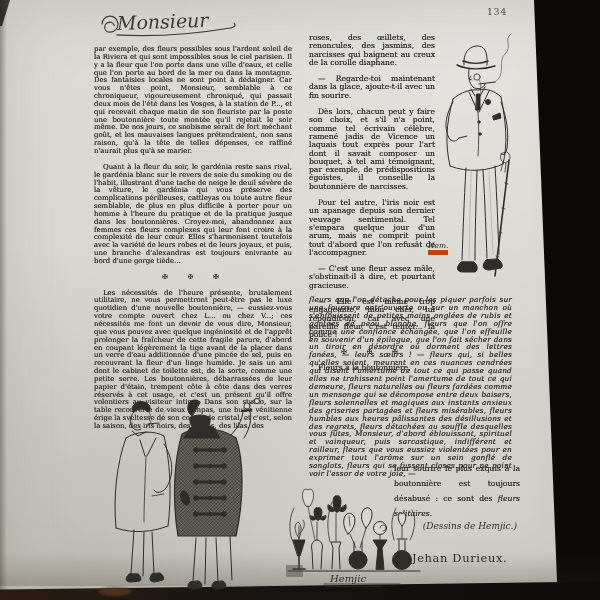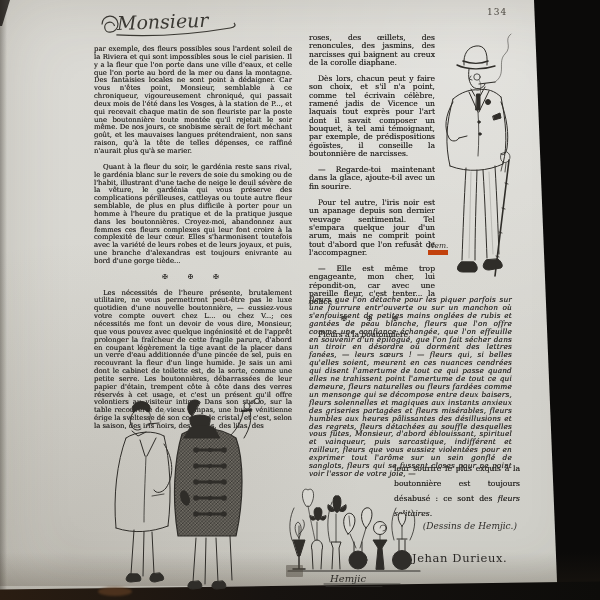--- a/index.html
+++ b/index.html
@@ -77,23 +77,24 @@
 
   <div class="txt col-left">
     <p>par exemple, des fleurs possibles sous l'ardent soleil de la Riviera et qui sont impossibles sous le ciel parisien. Il y a la fleur que l'on porte dans une ville d'eaux, et celle que l'on porte au bord de la mer ou dans la montagne. Des fantaisies locales ne sont point à dédaigner. Car vous n'êtes point, Monsieur, semblable à ce chroniqueur, vigoureusement chroniqué, qui passait deux mois de l'été dans les Vosges, à la station de P..., et qui recevait chaque matin de son fleuriste par la poste une boutonnière toute montée qu'il rejetait le soir même. De nos jours, ce snobisme serait de fort méchant goût, et les mauvaises langues prétendraient, non sans raison, qu'à la tête de telles dépenses, ce raffiné n'aurait plus qu'à se marier.</p>
     <p class="ind">Quant à la fleur du soir, le gardénia reste sans rival, le gardénia blanc sur le revers de soie du smoking ou de l'habit, illustrant d'une tache de neige le deuil sévère de la vêture, le gardénia qui vous préserve des complications périlleuses, cattleyas ou toute autre fleur semblable, de plus en plus difficile à porter pour un homme à l'heure du pratique et de la pratique jusque dans les boutonnières. Croyez-moi, abandonnez aux femmes ces fleurs complexes qui leur font croire à la complexité de leur cœur. Elles s'harmonisent toutefois avec la variété de leurs robes et de leurs joyaux, et puis, une branche d'alexandras est toujours enivrante au bord d'une gorge tiède...</p>
     <span class="sep">✠ ✠ ✠</span>
     <p class="ind">Les nécessités de l'heure présente, brutalement utilitaire, ne vous permettront peut-être pas le luxe quotidien d'une nouvelle boutonnière, — eussiez-vous votre compte ouvert chez L... ou chez V...; ces nécessités me font un devoir de vous dire, Monsieur, que vous pouvez avec quelque ingéniosité et de l'apprêt prolonger la fraîcheur de cette fragile parure, d'abord en coupant légèrement la tige avant de la placer dans un verre d'eau additionnée d'une pincée de sel, puis en recouvrant la fleur d'un linge humide. Je sais un ami dont le cabinet de toilette est, de la sorte, comme une petite serre. Les boutonnières, débarrassées de leur papier d'étain, trempent côte à côte dans des verres réservés à cet usage, et c'est un présent qu'il offre volontiers au visiteur intime. Dans son studio, sur la table recouverte de vieux lampas, une buire vénitienne érige la sveltesse de son cornet de cristal, et c'est, selon la saison, des iris noirs, des arums, des lilas, des</p>
   </div>
 
   <div class="txt col-right">
     <p>roses, des œillets, des renoncules, des jasmins, des narcisses qui baignent au creux de la corolle diaphane.</p>
+    <p class="ind">— Regarde-toi maintenant dans la glace, ajoute-t-il avec un fin sourire.</p>
     <p class="ind">Dès lors, chacun peut y faire son choix, et s'il n'a point, comme tel écrivain célèbre, ramené jadis de Vicence un laquais tout exprès pour l'art dont il savait composer un bouquet, à tel ami témoignant, par exemple, de prédispositions égoïstes, il conseille la boutonnière de narcisses.</p>
-    <p class="ind">— Regarde-toi maintenant dans la glace, ajoute-t-il avec un fin sourire.</p>
     <p class="ind">Pour tel autre, l'iris noir est un apanage depuis son dernier veuvage sentimental. Tel s'empara quelque jour d'un arum, mais ne comprit point tout d'abord que l'on refusât de l'accompagner.</p>
+    <p class="ind">— C'est une fleur assez mâle, s'obstinait-il à dire, et pourtant gracieuse.</p>
     <p class="ind">— Elle est même trop engageante, mon cher, lui répondit-on, car avec une pareille fleur, c'est tenter... la police !</p>
     <span class="sep">✠ ✠ ✠</span>
     <p class="ind">Fleurs à la boutonnière,</p>
   </div>
 
   <div class="txt wide">
     <p>fleurs que l'on détache pour les piquer parfois sur une fourrure entr'ouverte ou sur un manchon où s'enfouissent de petites mains onglées de rubis et gantées de peau blanche, fleurs que l'on offre comme une confiance échangée, que l'on effeuille en souvenir d'un épilogue, que l'on fait sécher dans un tiroir en désordre où dorment des lettres fanées, — leurs sœurs ! — fleurs qui, si belles qu'elles soient, meurent en ces nuances cendrées qui disent l'amertume de tout ce qui passe quand elles ne trahissent point l'amertume de tout ce qui demeure, fleurs naturelles ou fleurs fardées comme un mensonge qui se décompose entre deux baisers, fleurs solennelles et magiques aux instants anxieux des griseries partagées et fleurs misérables, fleurs humbles aux heures pâlissantes des désillusions et des regrets, fleurs détachées au souffle desquelles vous fûtes, Monsieur, d'abord éblouissant, spirituel et vainqueur, puis sarcastique, indifférent et railleur, fleurs que vous eussiez violentées pour en exprimer tout l'arôme sur un sein gonflé de sanglots, fleurs qui se fussent closes pour ne point voir l'essor de votre joie, —</p>
   </div>
 
   <div class="txt closing">

